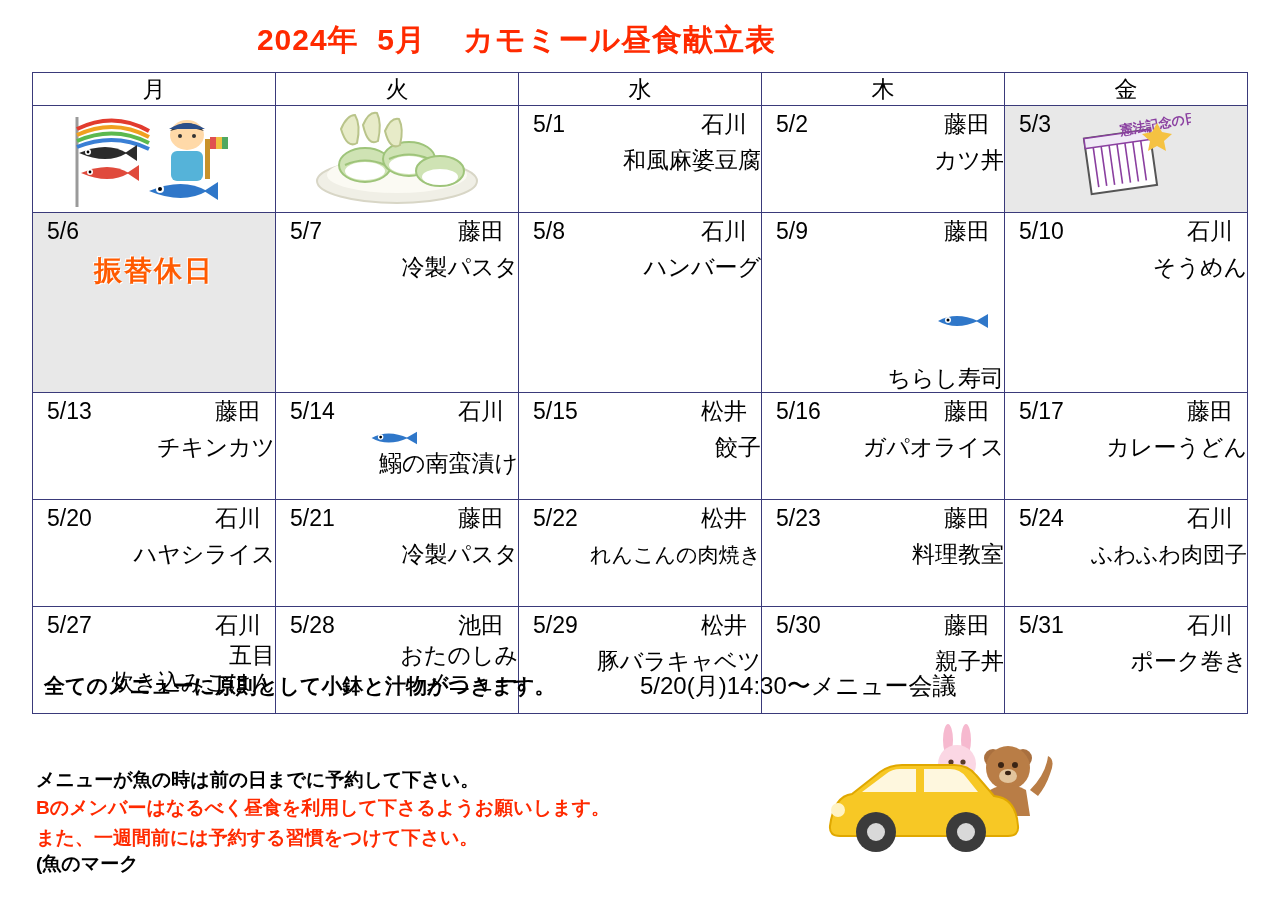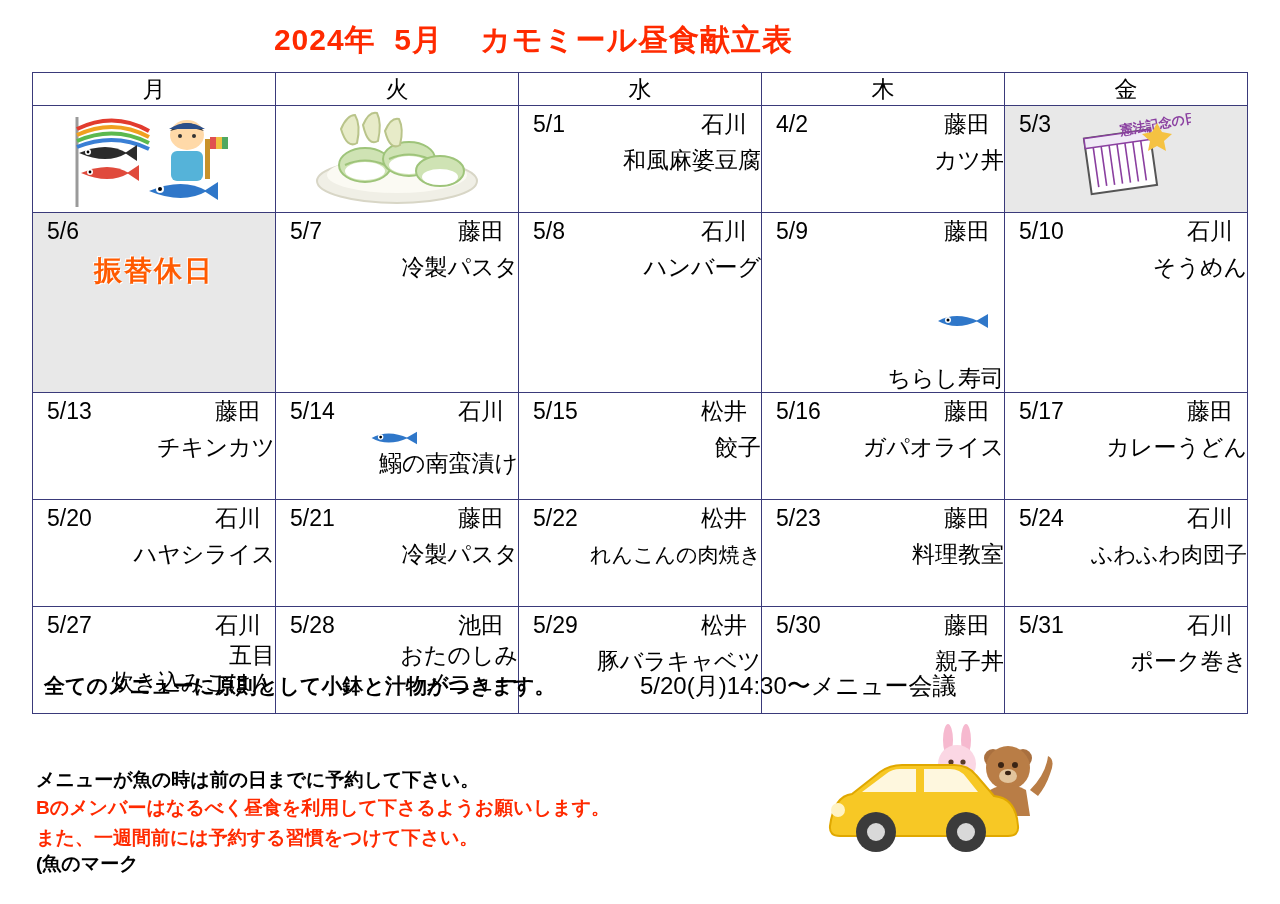--- a/index.html
+++ b/index.html
@@ -16,21 +16,21 @@
     position: relative;
   }
   .page {
     position: relative;
     width: 1280px;
     height: 904px;
   }
   .title {
     position: absolute;
     top: 20px;
-    left: 17px;
+    left: 0;
     width: 1033px;
     text-align: center;
     color: #ff2a00;
     font-size: 30px;
     font-weight: bold;
     letter-spacing: 1px;
     white-space: pre;
   }
   table.menu {
     position: absolute;
@@ -205,21 +205,21 @@
         </td>
         <td class="cell">
           <div class="cell-top">
             <span class="cell-date">5/1</span>
             <span class="cell-staff">石川</span>
           </div>
           <div class="cell-menu">和風麻婆豆腐</div>
         </td>
         <td class="cell">
           <div class="cell-top">
-            <span class="cell-date">4/2</span>
+            <span class="cell-date">5/2</span>
             <span class="cell-staff">藤田</span>
           </div>
           <div class="cell-menu">カツ丼</div>
         </td>
         <td class="cell holiday">
           <div class="cell-top">
             <span class="cell-date">5/3</span>
             <span class="cell-staff"></span>
           </div>
           <div style="display:flex;justify-content:center;margin-top:-26px;">

